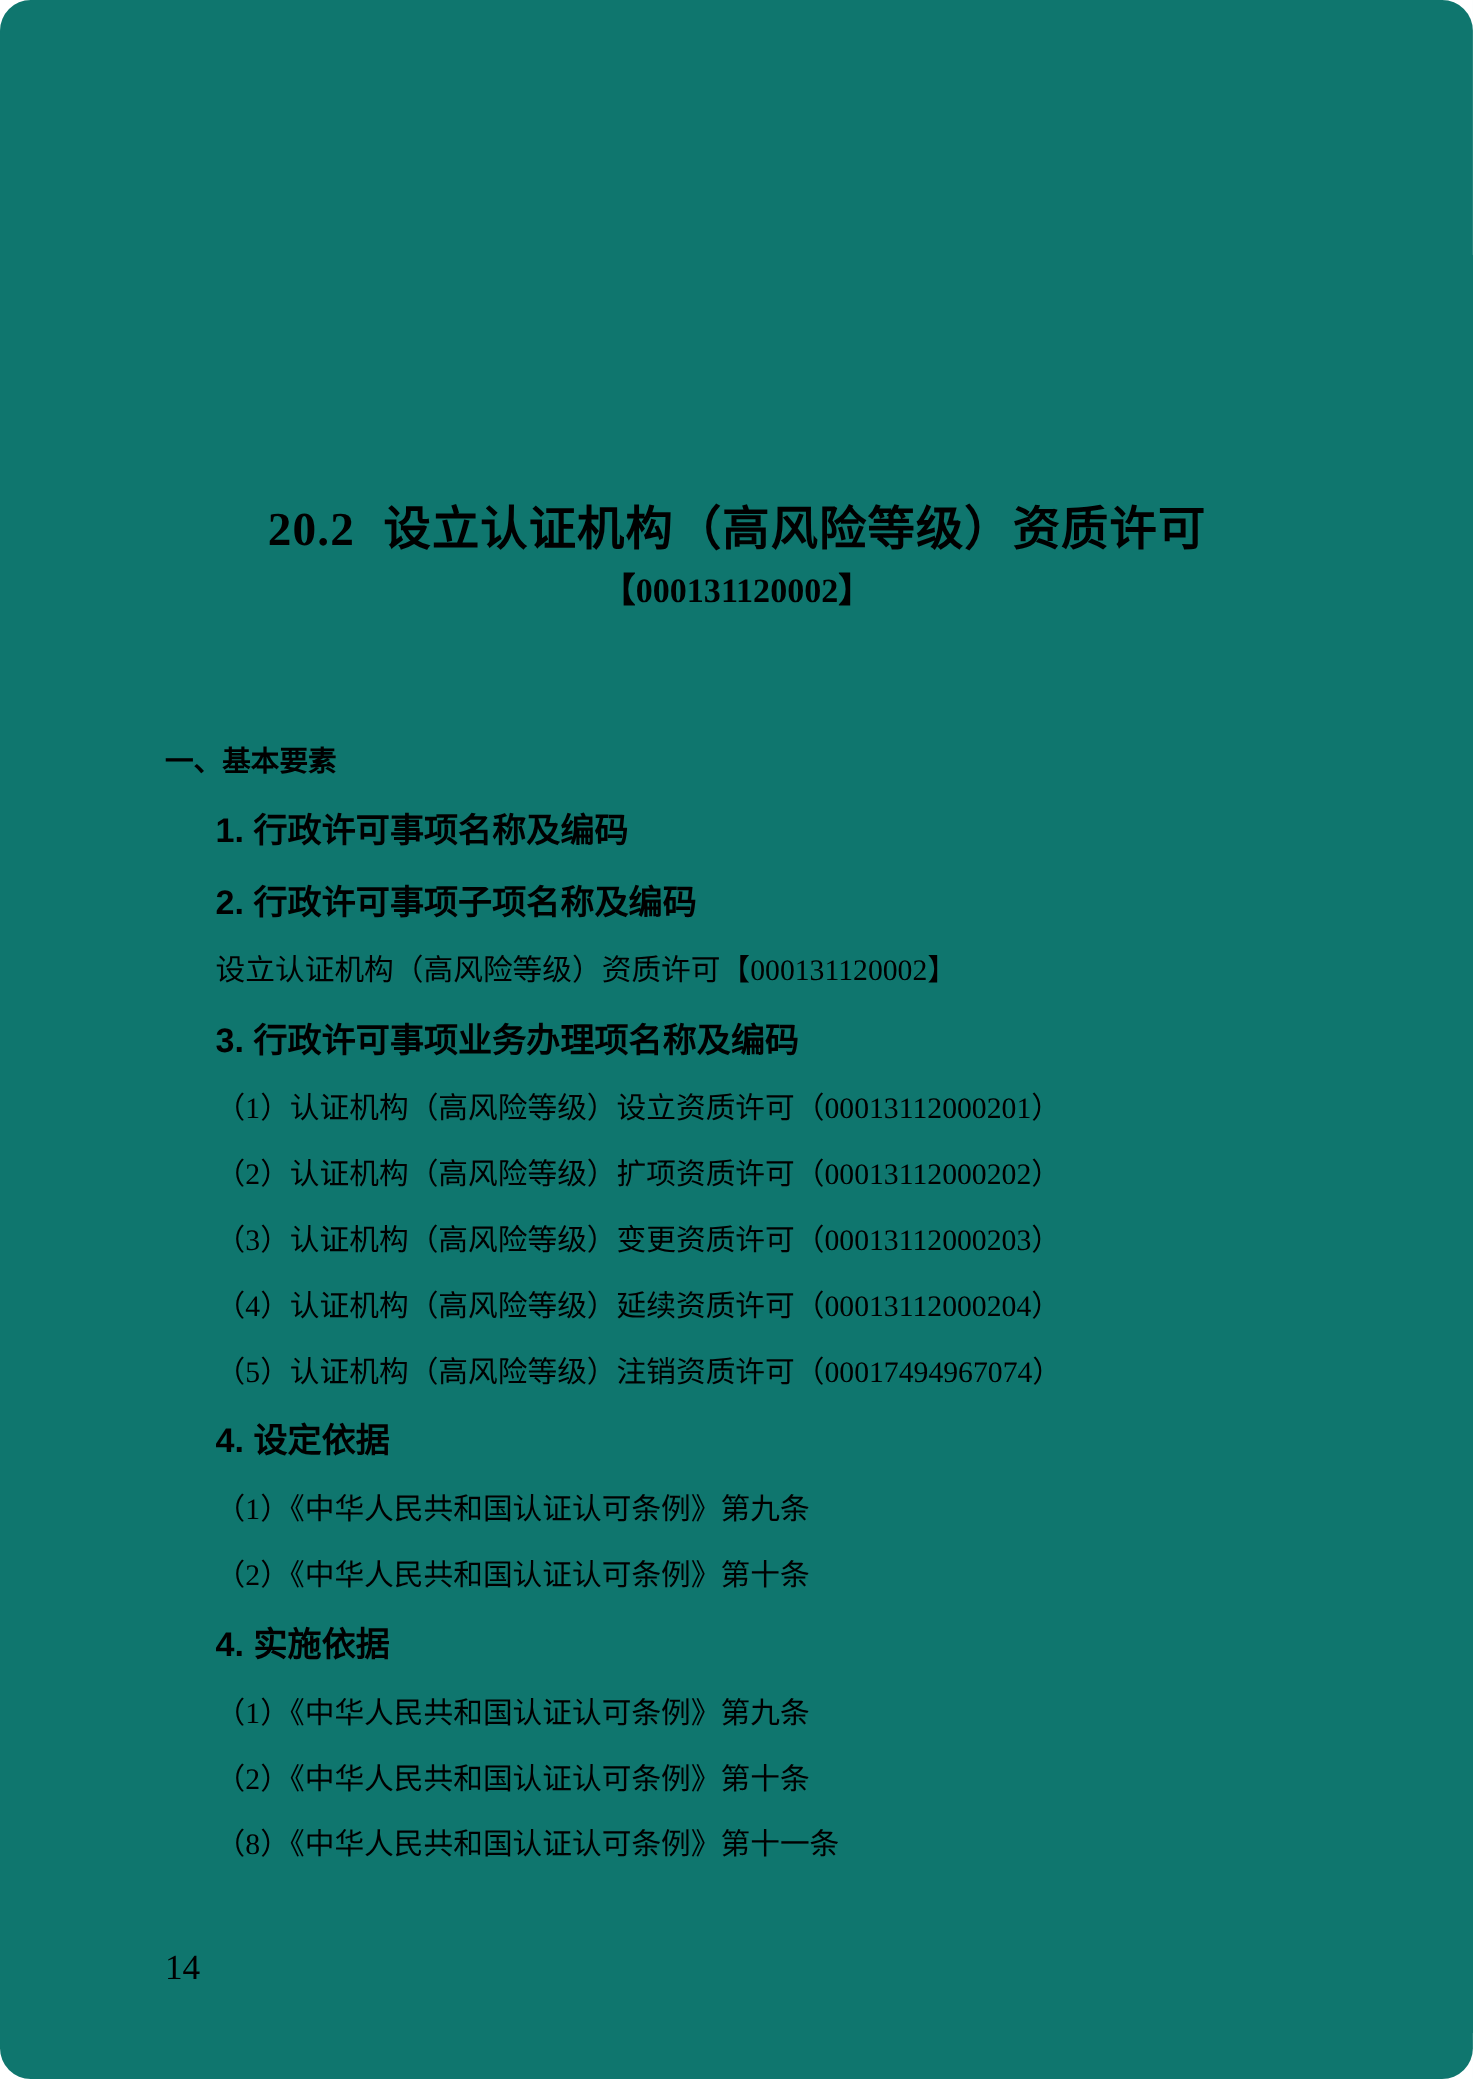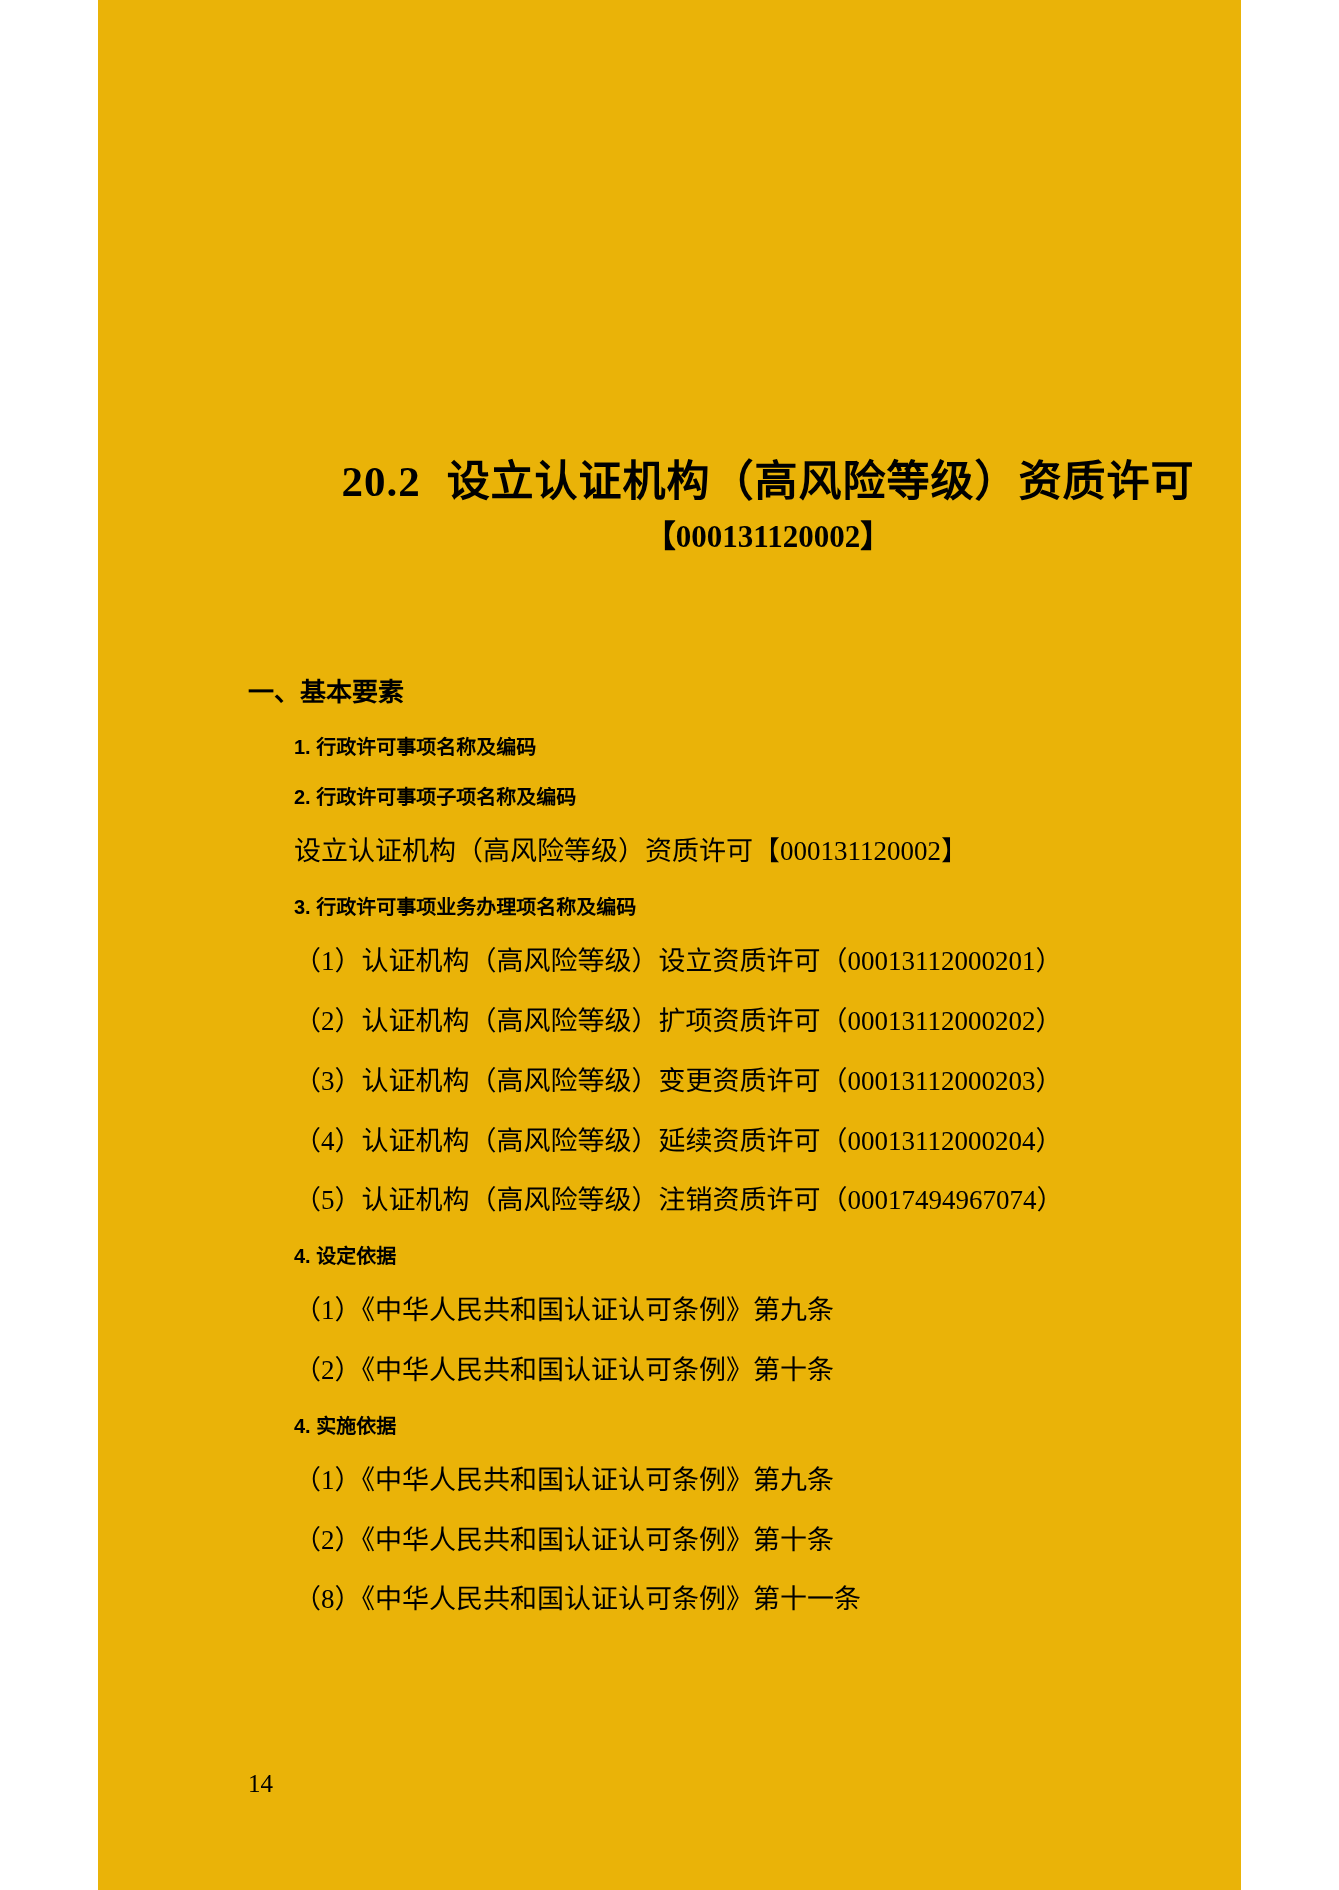--- a/index.html
+++ b/index.html
@@ -2,28 +2,29 @@
 <html lang="zh-CN"><head>
 <meta charset="utf-8">
 <style>
   html, body {
     margin: 0;
     padding: 0;
     background: #ffffff;
   }
   .page {
     position: relative;
-    width: 1143px;
+    width: 1339px;
     height: 1890px;
     margin: 0 auto;
-    background: #eab308;
+    background: #0f766e;
     font-family: "Liberation Serif", "DejaVu Serif", serif;
     color: #000000;
     box-sizing: border-box;
     overflow: hidden;
+    border-radius: 28px;
   }
   .content {
     position: absolute;
     left: 150px;
     top: 0;
     width: 1040px;
   }
   .doc-title {
     margin: 0;
     padding-top: 455px;
@@ -49,38 +50,38 @@
     padding-top: 118px;
     font-size: 26px;
     font-weight: bold;
     line-height: 1.4;
     font-family: Liberation Serif, serif;
   }
   .sub-heading {
     margin: 0;
     padding-top: 22px;
     padding-left: 46px;
-    font-size: 20px;
+    font-size: 31px;
     font-weight: bold;
     line-height: 1.4;
     font-family: "Liberation Sans", sans-serif;
   }
   .body-line {
     margin: 0;
     padding-top: 22px;
     padding-left: 46px;
     font-size: 27px;
     line-height: 1.4;
     font-family: "Liberation Serif", "DejaVu Serif", serif;
   }
   .page-number {
     position: absolute;
     left: 150px;
     top: 1770px;
-    font-size: 25px;
+    font-size: 32px;
     font-family: "Liberation Serif", "DejaVu Serif", serif;
   }
 </style>
 </head>
 <body>
 
 <div class="page">
   <div class="content">
 
     <h1 class="doc-title">

